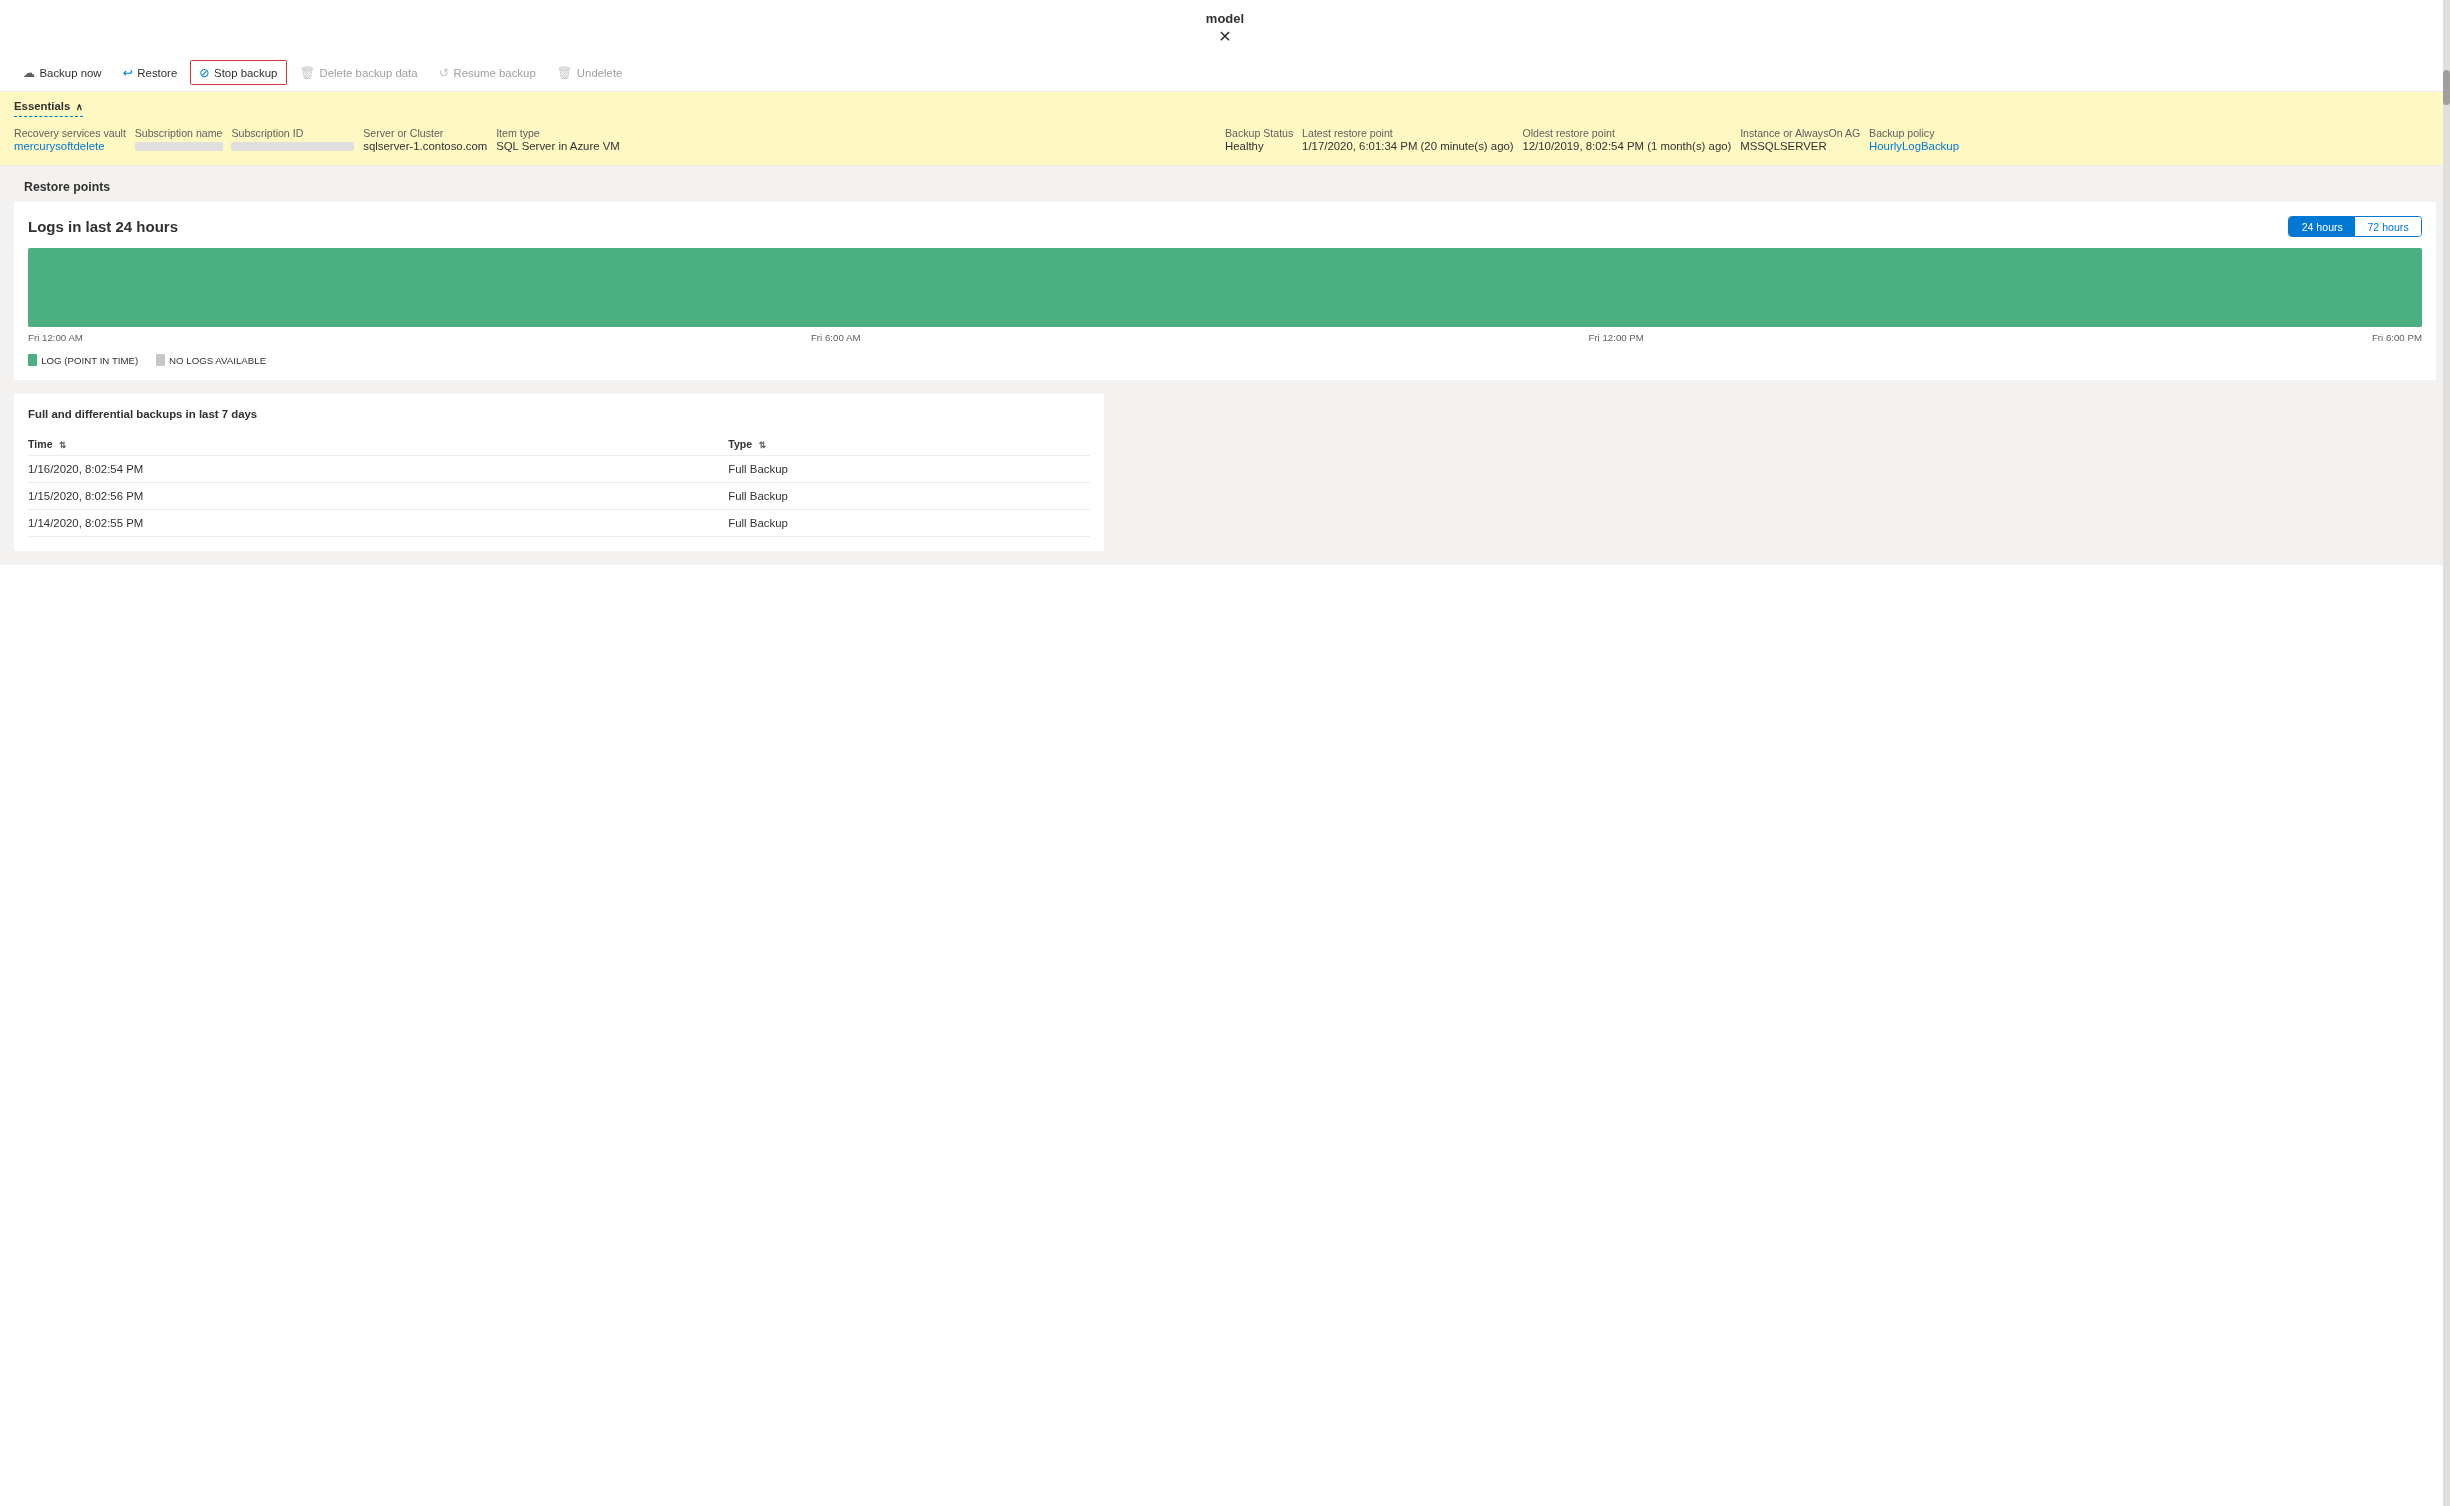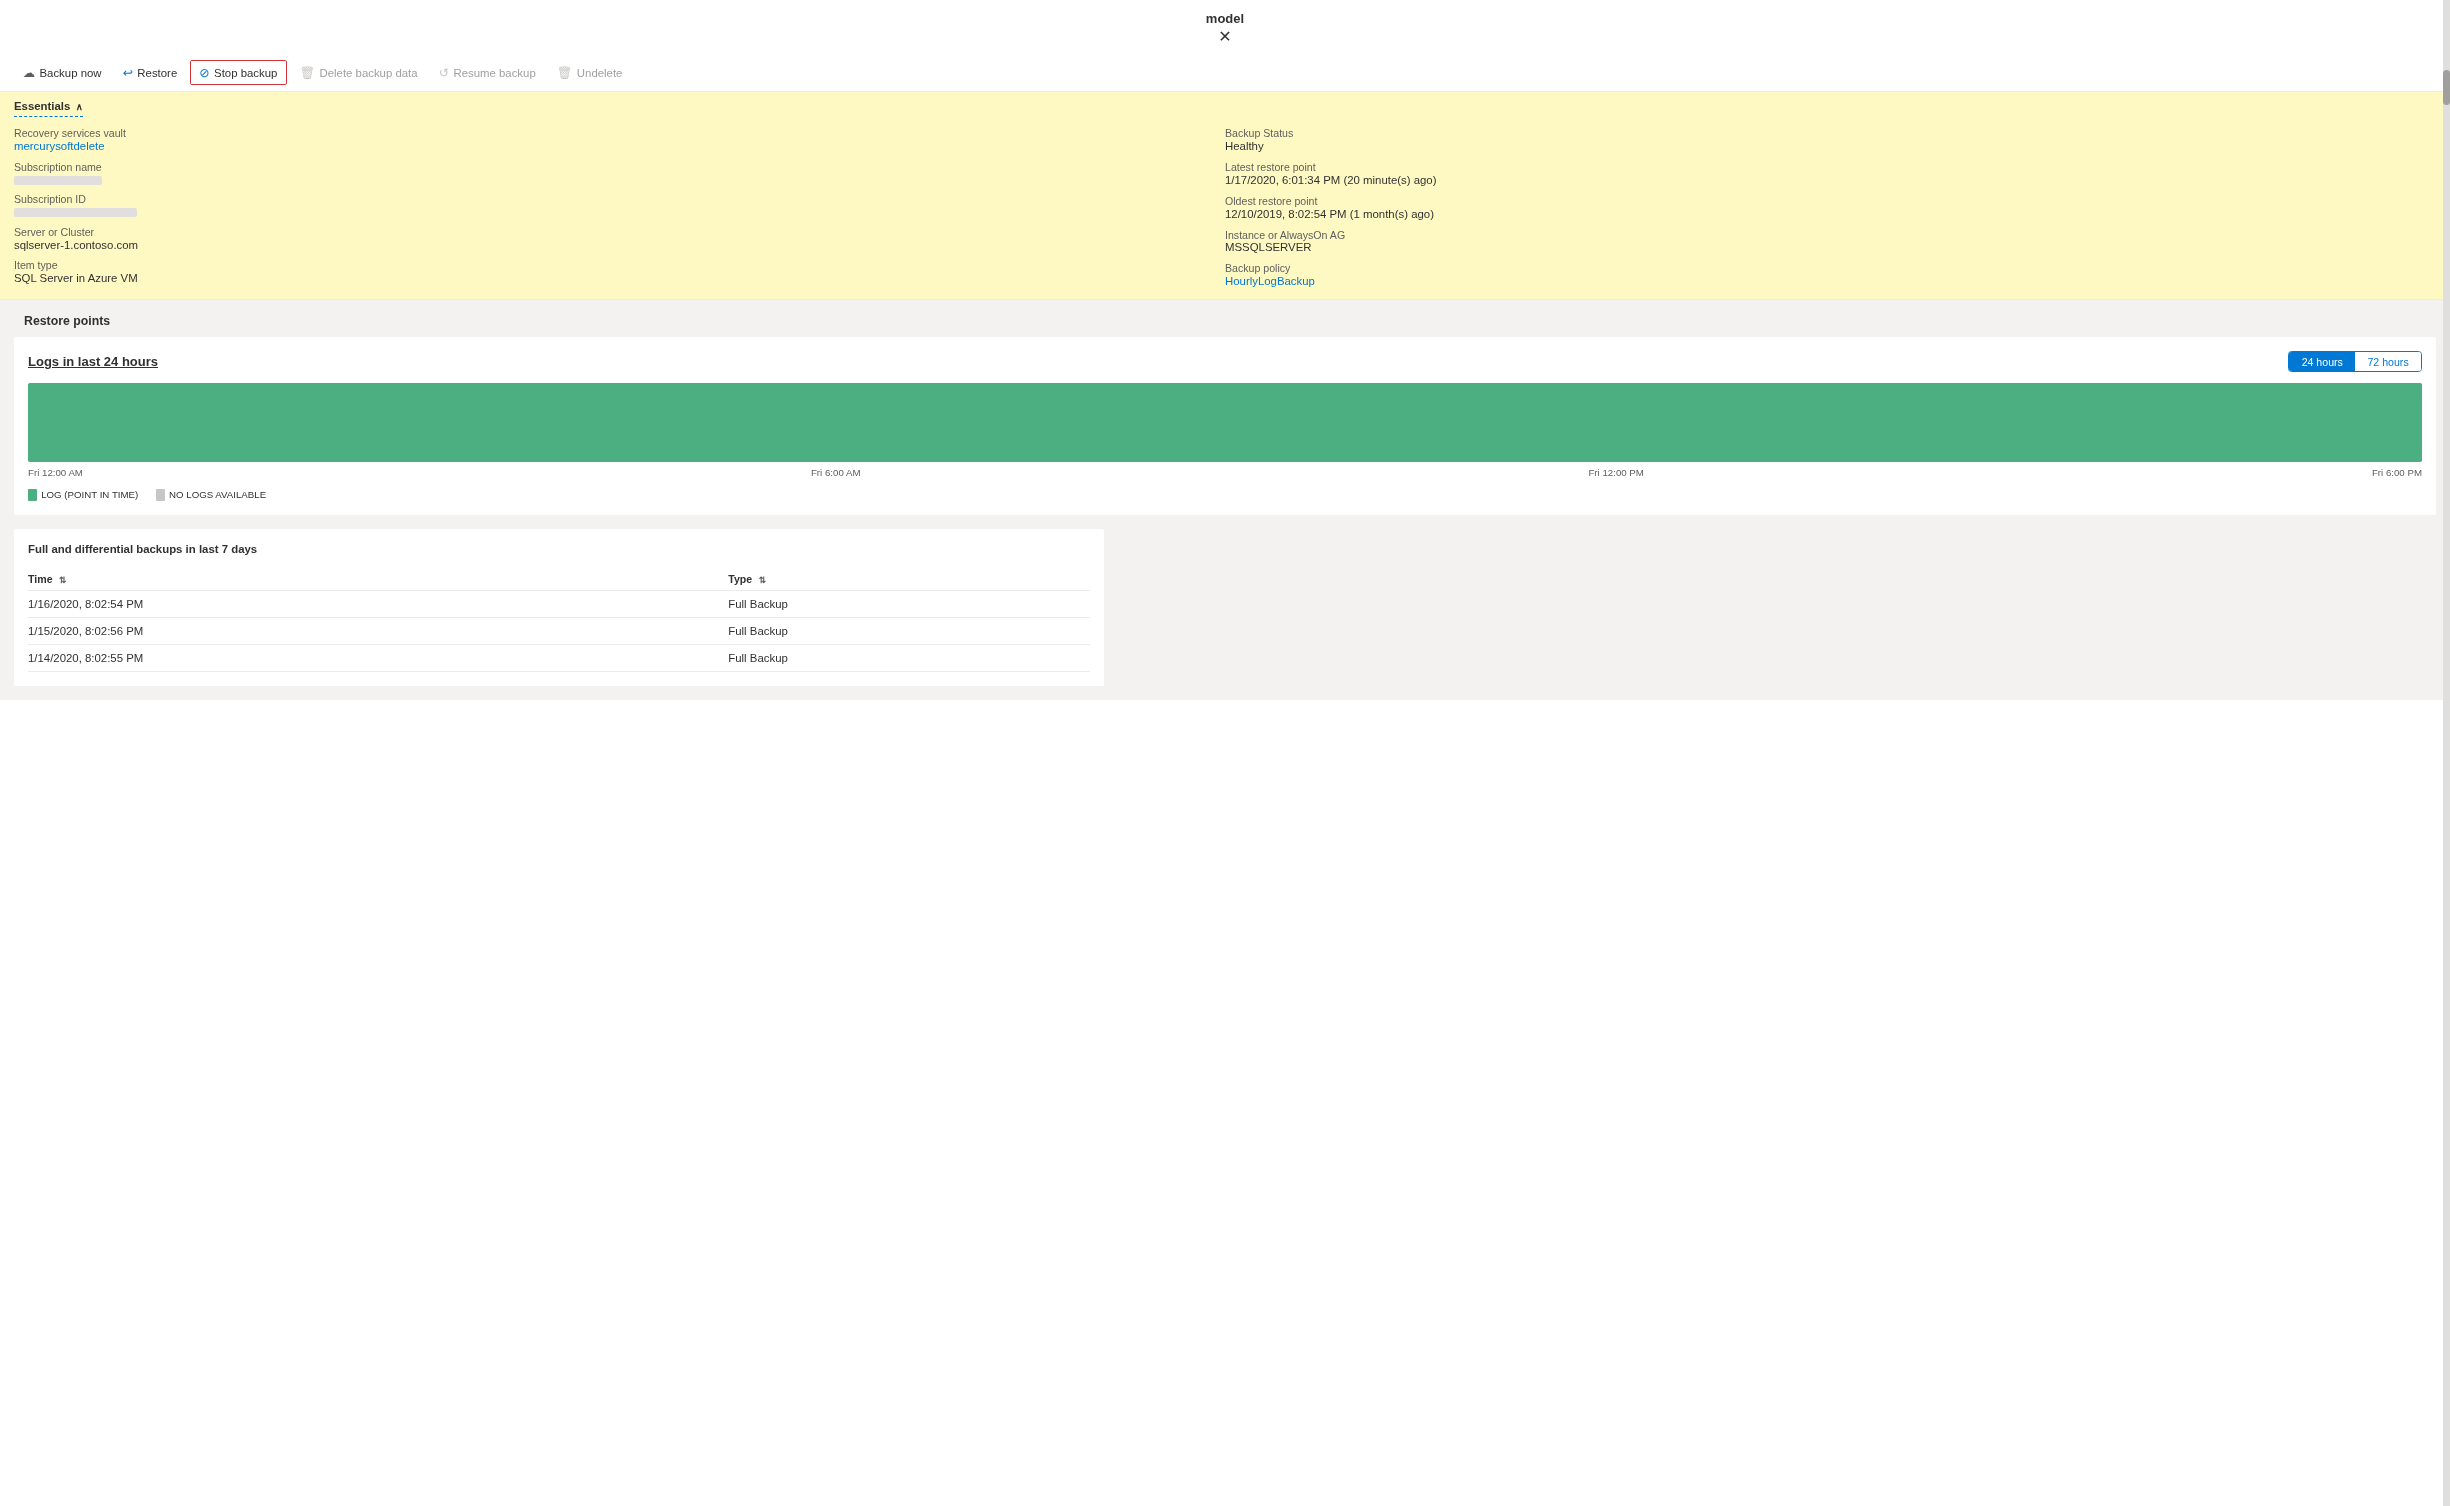--- a/index.html
+++ b/index.html
@@ -84,21 +84,20 @@
       border-bottom: 1.8px dashed #0078d4;
       width: fit-content;
     }
     .essentials-grid {
       display: grid;
       grid-template-columns: 1fr 1fr;
       gap: 0;
     }
     .essentials-left, .essentials-right {
       display: flex;
-      flex-direction: column;
       gap: 8.8px;
     }
     .field-group { display: flex; flex-direction: column; gap: 0.9px; }
     .field-label {
       font-size: 10.6px;
       color: #605e5c;
     }
     .field-value {
       font-size: 11.4px;
       color: #323130;
@@ -133,24 +132,23 @@
       padding: 14px;
       margin-bottom: 14px;
     }
     .chart-header {
       display: flex;
       align-items: center;
       justify-content: space-between;
       margin-bottom: 10.6px;
     }
     .chart-title {
-      font-size: 13px;
-      font-weight: 600;
-      color: #323130;
-      text-decoration: underline;
+      font-size: 15px;
+      font-weight: 600;
+      color: #323130;
     }
     .time-toggle {
       display: flex;
       border: 0.9px solid #0078d4;
       border-radius: 3.5px;
       overflow: hidden;
     }
     .time-toggle-btn {
       padding: 3.5px 12.3px;
       font-size: 10.6px;

